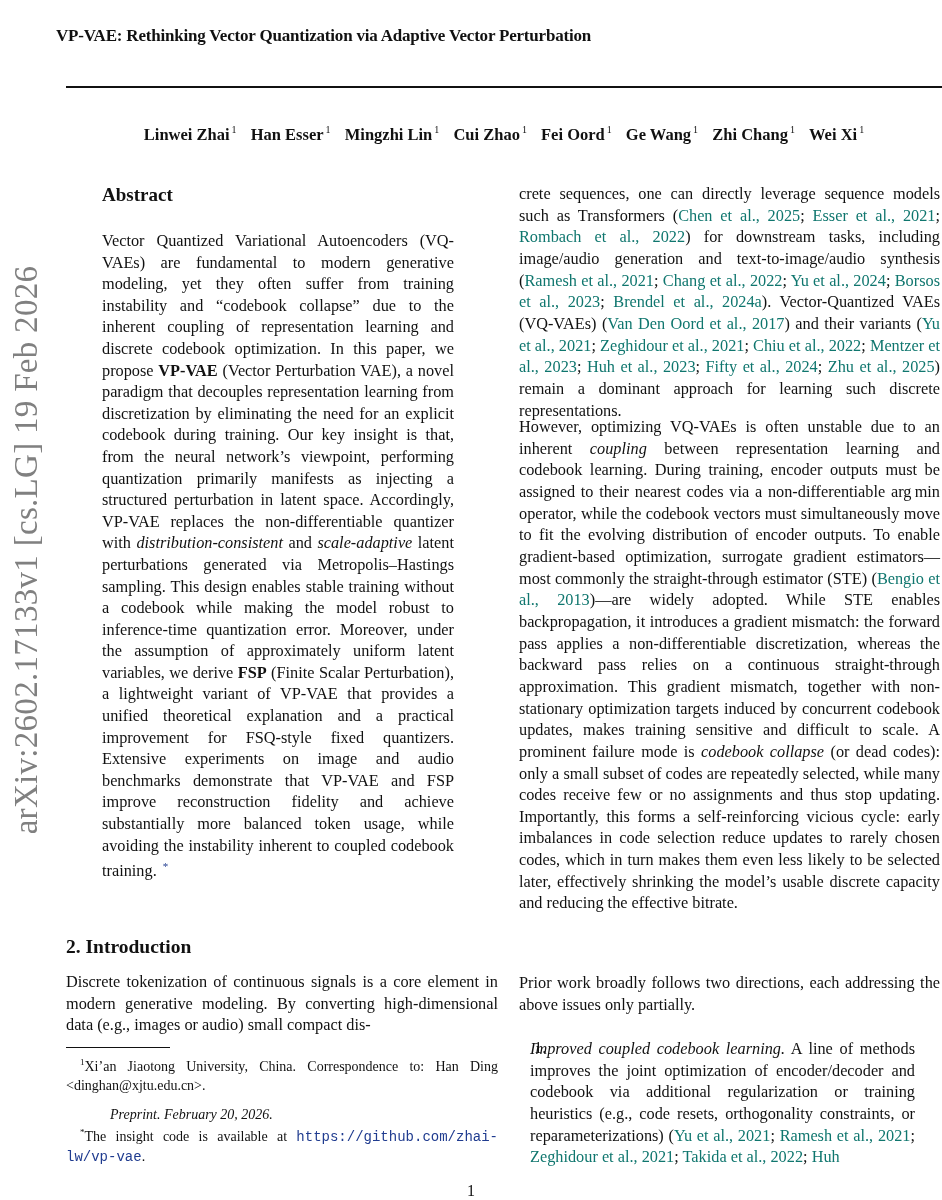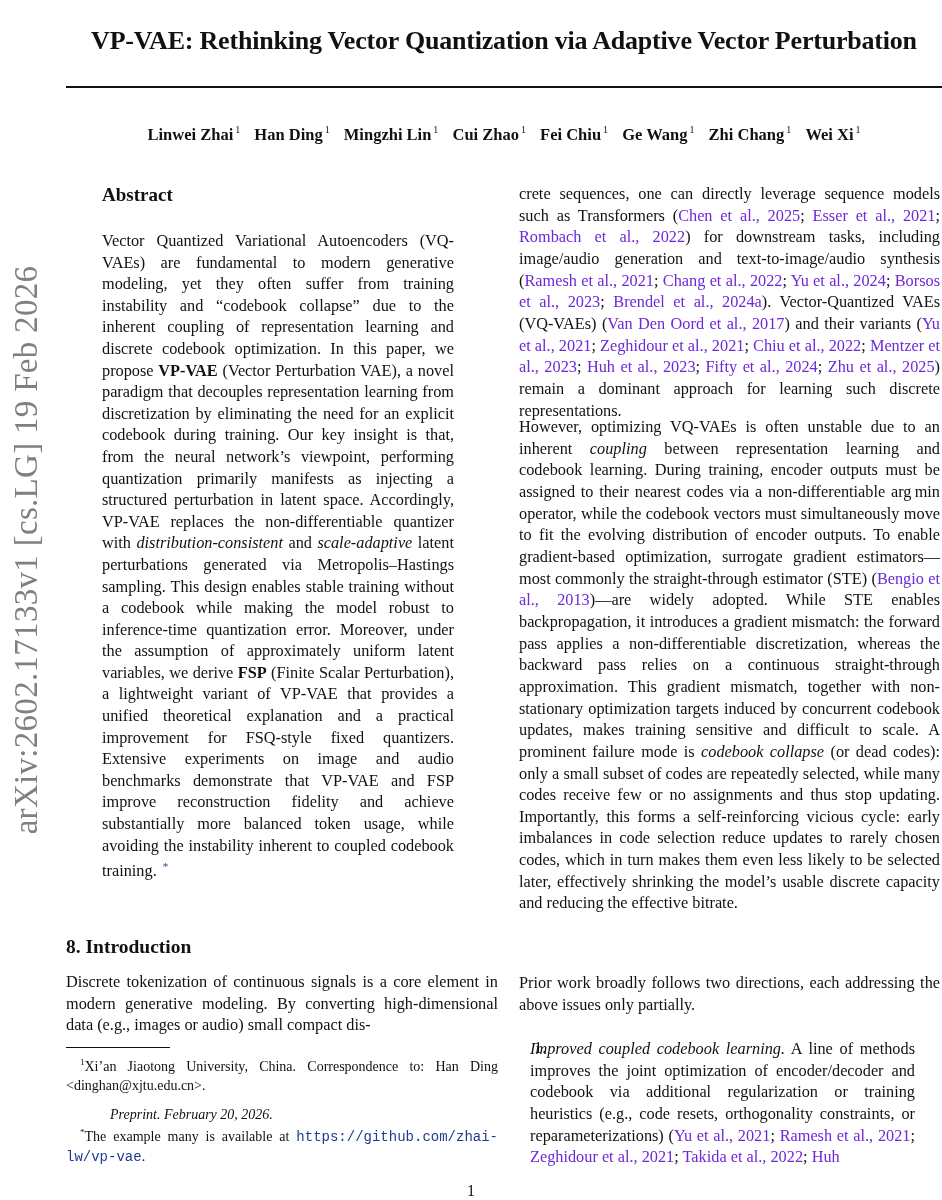--- a/index.html
+++ b/index.html
@@ -1,22 +1,22 @@
 <!DOCTYPE html>
 <html><head>
 <meta charset="utf-8">
 <style>
   html, body { margin: 0; padding: 0; background: #ffffff; }
   body {
     width: 942px; height: 1200px; position: relative; overflow: hidden;
     font-family: "Liberation Serif", "DejaVu Serif", serif; color: #111;
   }
   .title {
-    position: absolute; left: 66px; top: 26px; width: 876px;
-    text-align: center; font-weight: bold; font-size: 26px; letter-spacing: -0.2px;
+    position: absolute; left: 56px; top: 26px; width: 876px;
+    text-align: left; font-weight: bold; font-size: 17px; letter-spacing: -0.2px;
   }
   .rule { position: absolute; left: 66px; width: 876px; height: 2px; background: #111; top: 86px; }
   .authors {
     position: absolute; left: 66px; top: 124px; width: 876px; text-align: center;
     font-weight: bold; font-size: 16.5px; word-spacing: 0px;
   }
   .authors span.au { margin: 2px 5px; white-space: nowrap; }
   .authors sup { font-weight: normal; font-size: 10px; margin-left: 2px; }
   .arxiv {
     position: absolute; left: -312px; top: 530px; width: 680px; height: 40px;
@@ -29,59 +29,59 @@
   .abs-head { position: absolute; left: 102px; width: 350px; top: 184px; text-align: left; font-weight: bold; font-size: 19px; }
   .abstract { position: absolute; left: 102px; width: 352px; top: 222px; font-size: 16.3px; line-height: 21.6px; text-align: justify; margin-top: 8px; }
   .sec-head { position: absolute; left: 66px; top: 936px; font-weight: bold; font-size: 19.5px; }
   .intro-p { top: 971px; }
   .fn-rule { position: absolute; left: 66px; top: 1047px; width: 104px; height: 1px; background: #111; }
   .fn { position: absolute; left: 66px; width: 432px; font-size: 14px; line-height: 19px; text-align: justify; }
   .fn1 { top: 1053px; text-indent: 14px; }
   .fn-preprint { top: 1105px; font-style: italic; margin-left: 44px; }
   .fn2 { top: 1123px; text-indent: 14px; }
   .fn sup { font-size: 9px; }
-  .cite { color: #6d28d9; }
+  .cite { color: #0f766e; }
   .mono { font-family: "Liberation Mono", "DejaVu Sans Mono", monospace; color: #1f3b8f; font-size: 14px; }
   .star { color: #1f3b8f; font-size: 11px; vertical-align: super; margin-left: 6px; }
   .r1 { top: 183px; }
   .r2 { top: 416px; }
   .r3 { top: 972px; }
   .list { position: absolute; left: 530px; width: 385px; top: 1038px; font-size: 16.3px; line-height: 21.65px; text-align: justify; }
   .list-num { position: absolute; left: 534px; top: 1038px; font-size: 16.3px; }
   .page-num { position: absolute; left: 0; width: 942px; top: 1182px; text-align: center; font-size: 16px; }
 </style>
 </head>
 <body>
 
 <div class="title">VP-VAE: Rethinking Vector Quantization via Adaptive Vector Perturbation</div>
 <div class="rule"></div>
 
 <div class="authors">
   <span class="au"><span>Linwei Zhai</span><sup>1</sup></span>
-  <span class="au"><span>Han Ding</span><sup>1</sup></span>
+  <span class="au"><span>Han Esser</span><sup>1</sup></span>
   <span class="au"><span>Mingzhi Lin</span><sup>1</sup></span>
   <span class="au"><span>Cui Zhao</span><sup>1</sup></span>
-  <span class="au"><span>Fei Chiu</span><sup>1</sup></span>
+  <span class="au"><span>Fei Oord</span><sup>1</sup></span>
   <span class="au"><span>Ge Wang</span><sup>1</sup></span>
   <span class="au"><span>Zhi Chang</span><sup>1</sup></span>
   <span class="au"><span>Wei Xi</span><sup>1</sup></span>
 </div>
 
 <div class="arxiv">arXiv:2602.17133v1  [cs.LG]  19 Feb 2026</div>
 
 <div class="abs-head">Abstract</div>
 <div class="abstract"><span>Vector Quantized Variational Autoencoders (VQ-VAEs) are fundamental to modern generative modeling, yet they often suffer from training instability and “codebook collapse” due to the inherent coupling of representation learning and discrete codebook optimization.  In this paper, we propose </span><b>VP-VAE</b><span> (Vector Perturbation VAE), a novel paradigm that decouples representation learning from discretization by eliminating the need for an explicit codebook during training. Our key insight is that, from the neural network’s viewpoint, performing quantization primarily manifests as injecting a structured perturbation in latent space.  Accordingly, VP-VAE replaces the non-differentiable quantizer with </span><i>distribution-consistent</i><span> and </span><i>scale-adaptive</i><span> latent perturbations generated via Metropolis–Hastings sampling.  This design enables stable training without a codebook while making the model robust to inference-time quantization error. Moreover, under the assumption of approximately uniform latent variables, we derive </span><b>FSP</b><span> (Finite Scalar Perturbation), a lightweight variant of VP-VAE that provides a unified theoretical explanation and a practical improvement for FSQ-style fixed quantizers.  Extensive experiments on image and audio benchmarks demonstrate that VP-VAE and FSP improve reconstruction fidelity and achieve substantially more balanced token usage, while avoiding the instability inherent to coupled codebook training.</span><a class="star">*</a></div>
 
-<div class="sec-head">8. Introduction</div>
+<div class="sec-head">2. Introduction</div>
 <div class="col colL intro-p">Discrete tokenization of continuous signals is a core element in modern generative modeling. By converting high-dimensional data (e.g., images or audio) small compact dis-</div>
 
 <div class="fn-rule"></div>
 <div class="fn fn1"><sup>1</sup><span>Xi’an Jiaotong University, China. Correspondence to: Han Ding &lt;dinghan@xjtu.edu.cn&gt;.</span></div>
 <div class="fn fn-preprint">Preprint. February 20, 2026.</div>
-<div class="fn fn2"><sup>*</sup><span>The example many is available at </span><a class="mono">https://github.com/zhai-lw/vp-vae</a><span>.</span></div>
+<div class="fn fn2"><sup>*</sup><span>The insight code is available at </span><a class="mono">https://github.com/zhai-lw/vp-vae</a><span>.</span></div>
 
 <div class="col colR r1">crete sequences, one can directly leverage sequence models such as Transformers (<a class="cite">Chen et al., 2025</a>; <a class="cite">Esser et al., 2021</a>; <a class="cite">Rombach et al., 2022</a>) for downstream tasks, including image/audio generation and text-to-image/audio synthesis (<a class="cite">Ramesh et al., 2021</a>; <a class="cite">Chang et al., 2022</a>; <a class="cite">Yu et al., 2024</a>; <a class="cite">Borsos et al., 2023</a>; <a class="cite">Brendel et al., 2024a</a>). Vector-Quantized VAEs (VQ-VAEs) (<a class="cite">Van Den Oord et al., 2017</a>) and their variants (<a class="cite">Yu et al., 2021</a>; <a class="cite">Zeghidour et al., 2021</a>; <a class="cite">Chiu et al., 2022</a>; <a class="cite">Mentzer et al., 2023</a>; <a class="cite">Huh et al., 2023</a>; <a class="cite">Fifty et al., 2024</a>; <a class="cite">Zhu et al., 2025</a>) remain a dominant approach for learning such discrete representations.</div>
 <div class="col colR r2">However, optimizing VQ-VAEs is often unstable due to an inherent <i>coupling</i> between representation learning and codebook learning. During training, encoder outputs must be assigned to their nearest codes via a non-differentiable arg min operator, while the codebook vectors must simultaneously move to fit the evolving distribution of encoder outputs. To enable gradient-based optimization, surrogate gradient estimators—most commonly the straight-through estimator (STE) (<a class="cite">Bengio et al., 2013</a>)—are widely adopted. While STE enables backpropagation, it introduces a gradient mismatch: the forward pass applies a non-differentiable discretization, whereas the backward pass relies on a continuous straight-through approximation. This gradient mismatch, together with non-stationary optimization targets induced by concurrent codebook updates, makes training sensitive and difficult to scale. A prominent failure mode is <i>codebook collapse</i> (or dead codes): only a small subset of codes are repeatedly selected, while many codes receive few or no assignments and thus stop updating. Importantly, this forms a self-reinforcing vicious cycle: early imbalances in code selection reduce updates to rarely chosen codes, which in turn makes them even less likely to be selected later, effectively shrinking the model’s usable discrete capacity and reducing the effective bitrate.</div>
 <div class="col colR r3">Prior work broadly follows two directions, each addressing the above issues only partially.</div>
 
 <div class="list-num">1.</div>
 <div class="list"><i>Improved coupled codebook learning.</i> A line of methods improves the joint optimization of encoder/decoder and codebook via additional regularization or training heuristics (e.g., code resets, orthogonality constraints, or reparameterizations) (<a class="cite">Yu et al., 2021</a>; <a class="cite">Ramesh et al., 2021</a>; <a class="cite">Zeghidour et al., 2021</a>; <a class="cite">Takida et al., 2022</a>; <a class="cite">Huh</a></div>
 
 <div class="page-num">1</div>
 

